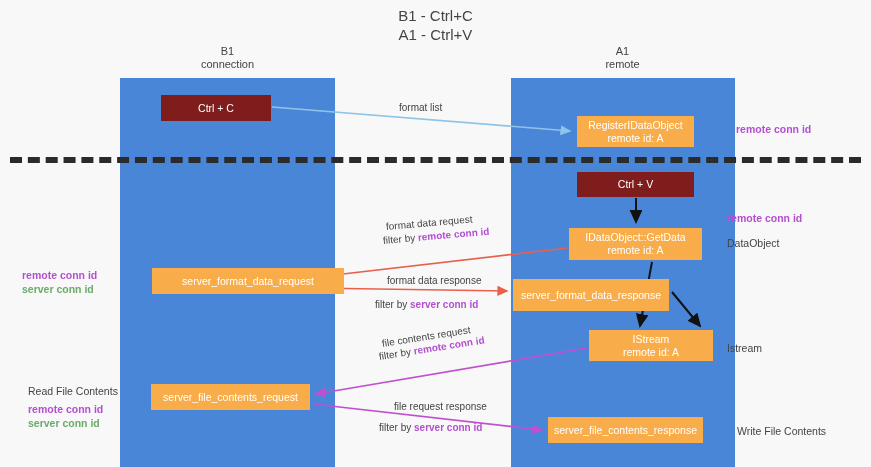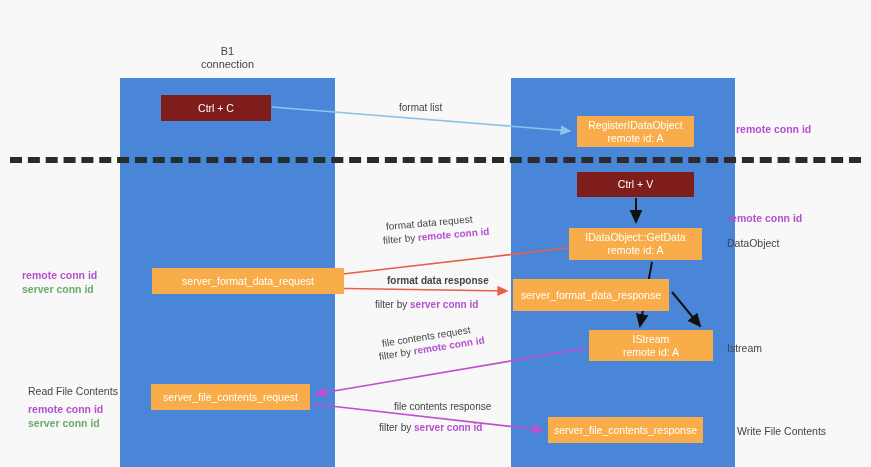--- a/index.html
+++ b/index.html
@@ -65,41 +65,49 @@
 
   
   .flow{position:absolute;font-size:10px;line-height:13px;white-space:nowrap;color:#444;}
   .flow .hl{font-weight:bold;}
   .rot-1{transform:rotate(-5deg);transform-origin:left center;}
   .rot-2{transform:rotate(-9deg);transform-origin:left center;}
 
   #flow-formatlist{left:399px;top:101px;}
   #flow-fdreq-a{left:386px;top:220px;}
   #flow-fdreq-b{left:383px;top:234px;}
-  #flow-fdres-a{left:387px;top:274px;font-weight:bold;}
+  #flow-fdres-a{left:387px;top:274px;}
   #flow-fdres-b{left:375px;top:298px;}
   #flow-fcreq-a{left:382px;top:337px;}
   #flow-fcreq-b{left:379px;top:350px;}
   #flow-fcres-a{left:394px;top:400px;}
   #flow-fcres-b{left:379px;top:421px;}
 
   svg#wires{position:absolute;left:0;top:0;width:871px;height:467px;pointer-events:none;}
 </style>
 </head>
 <body>
 
 <div id="stage">
 
   <div class="lane" id="lane-b1"></div>
   <div class="lane" id="lane-a1"></div>
 
+  <div id="title">
+    <span>B1 - Ctrl+C</span>
+    <span>A1 - Ctrl+V</span>
+  </div>
 
   <div class="col-head" id="head-b1">
     <span>B1</span>
     <span class="l2">connection</span>
+  </div>
+  <div class="col-head" id="head-a1">
+    <span>A1</span>
+    <span class="l2">remote</span>
   </div>
 
   <svg id="wires" viewBox="0 0 871 467">
     <defs>
       <marker id="ah-blue" markerWidth="7" markerHeight="7" refX="6" refY="3.2" orient="auto">
         <path d="M0,0 L7,3.2 L0,6.4 z" fill="#8ec4e8"></path>
       </marker>
       <marker id="ah-red" markerWidth="7" markerHeight="7" refX="6" refY="3.2" orient="auto">
         <path d="M0,0 L7,3.2 L0,6.4 z" fill="#e8604c"></path>
       </marker>
@@ -188,21 +196,21 @@
   </div>
 
   <div class="flow rot-2" id="flow-fcreq-a">
     <span>file contents request</span>
   </div>
   <div class="flow rot-2" id="flow-fcreq-b">
     <span>filter by </span><span class="hl purple">remote conn id</span>
   </div>
 
   <div class="flow" id="flow-fcres-a">
-    <span>file contents response</span>
+    <span>file request response</span>
   </div>
   <div class="flow" id="flow-fcres-b">
     <span>filter by </span><span class="hl purple">server conn id</span>
   </div>
 
   <div class="side-label purple" id="lbl-remote-1">remote conn id</div>
   <div class="side-label purple" id="lbl-remote-2">remote conn id</div>
   <div class="side-label plain" id="lbl-dataobject">DataObject</div>
   <div class="side-label plain" id="lbl-istream-r">Istream</div>
   <div class="side-label plain" id="lbl-write">Write File Contents</div>

